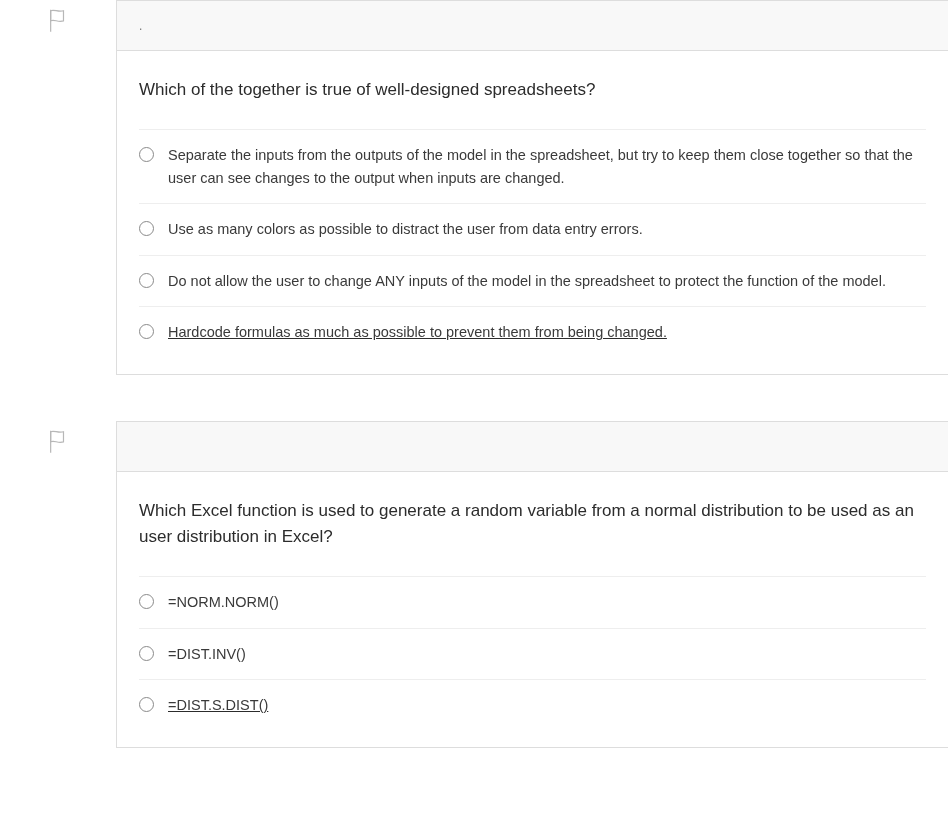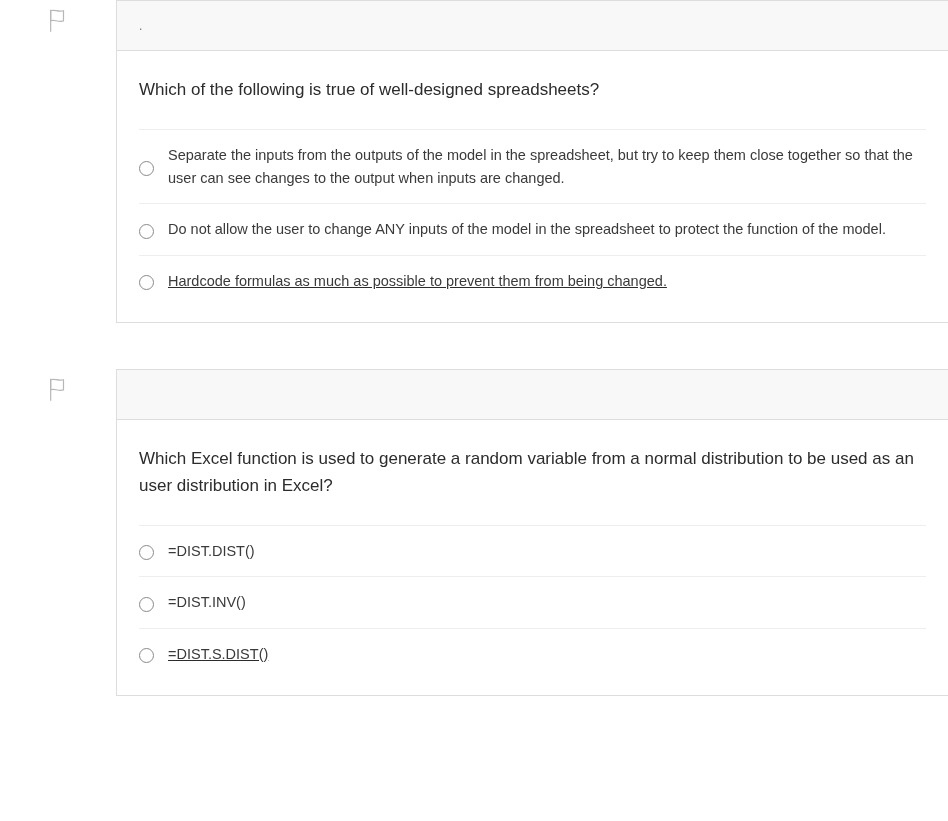--- a/index.html
+++ b/index.html
@@ -60,21 +60,21 @@
     font-weight: 400;
     color: #2c2c2c;
     line-height: 1.55;
     margin-bottom: 26px;
   }
   .options {
     border-top: 1px solid #eeeeee;
   }
   .option {
     display: flex;
-    align-items: center;
+    align-items: flex-start;
     padding: 14px 6px 14px 0;
     gap: 14px;
     border-bottom: 1px solid #eeeeee;
   }
   .option:last-child {
     border-bottom: none;
     padding-bottom: 22px;
     text-decoration: underline;
   }
   .radio {
@@ -101,25 +101,29 @@
         <path d="M4 2 L4 26"></path>
         <path d="M4 3 C 8 1, 12 5, 18 3 L18 14 C 12 16, 8 12, 4 14 Z"></path>
       </svg>
     </span>
   </div>
   <div class="card">
     <div class="card-header">
       <span>.</span>
     </div>
     <div class="card-body">
-      <div class="question-text">Which of the following is true of well-designed spreadsheets?</div>
+      <div class="question-text">Which of the together is true of well-designed spreadsheets?</div>
       <div class="options">
         <div class="option">
           <span class="radio"></span>
           <span class="option-text">Separate the inputs from the outputs of the model in the spreadsheet, but try to keep them close together so that the user can see changes to the output when inputs are changed.</span>
+        </div>
+        <div class="option">
+          <span class="radio"></span>
+          <span class="option-text">Use as many colors as possible to distract the user from data entry errors.</span>
         </div>
         <div class="option">
           <span class="radio"></span>
           <span class="option-text">Do not allow the user to change ANY inputs of the model in the spreadsheet to protect the function of the model.</span>
         </div>
         <div class="option">
           <span class="radio"></span>
           <span class="option-text">Hardcode formulas as much as possible to prevent them from being changed.</span>
         </div>
       </div>
@@ -138,21 +142,21 @@
   </div>
   <div class="card">
     <div class="card-header">
       <span></span>
     </div>
     <div class="card-body">
       <div class="question-text">Which Excel function is used to generate a random variable from a normal distribution to be used as an user distribution in Excel?</div>
       <div class="options">
         <div class="option">
           <span class="radio"></span>
-          <span class="option-text">=DIST.DIST()</span>
+          <span class="option-text">=NORM.NORM()</span>
         </div>
         <div class="option">
           <span class="radio"></span>
           <span class="option-text">=DIST.INV()</span>
         </div>
         <div class="option">
           <span class="radio"></span>
           <span class="option-text">=DIST.S.DIST()</span>
         </div>
       </div>

